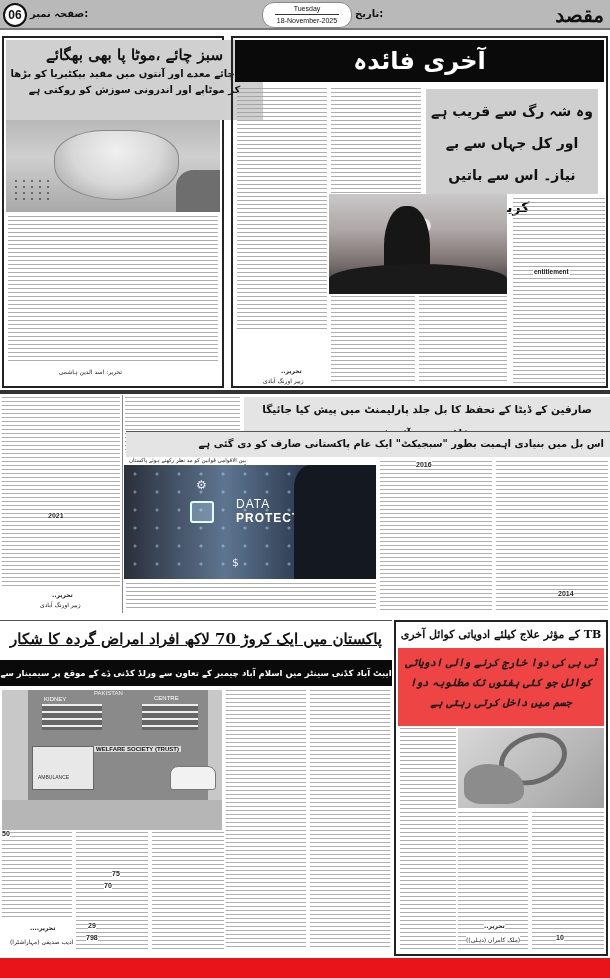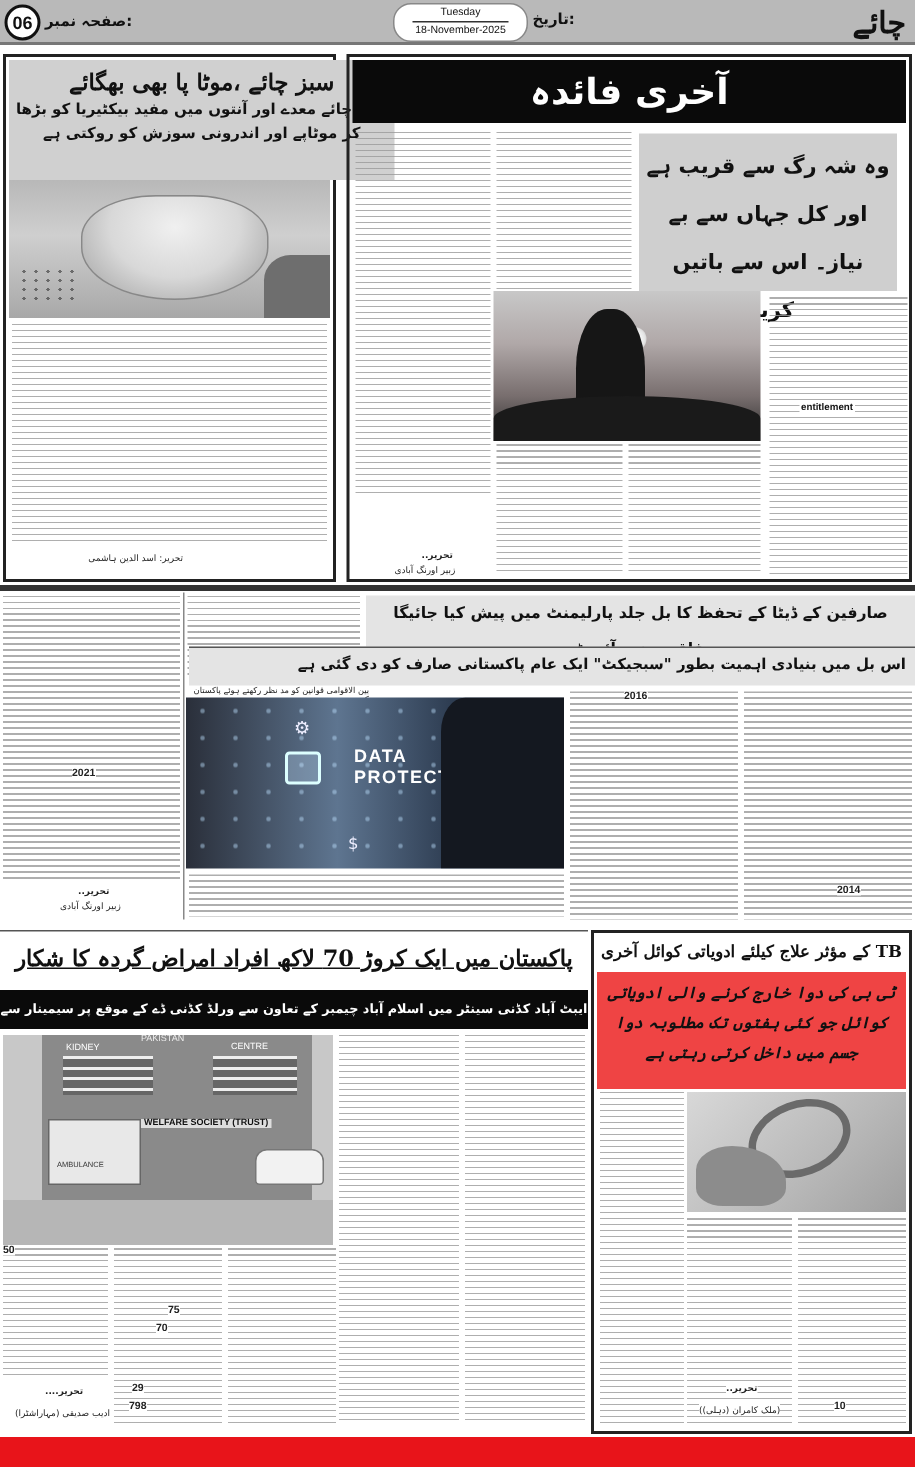--- a/index.html
+++ b/index.html
@@ -31,21 +31,21 @@
 
 <div class="abs masthead">
   <div class="abs page-num">06</div>
   <div class="abs page-label">صفحہ نمبر:</div>
   <div class="abs date-pill">
     <div>Tuesday</div>
     <div class="div"></div>
     <div>18-November-2025</div>
   </div>
   <div class="abs date-label">تاریخ:</div>
-  <div class="abs logo">چائے</div>
+  <div class="abs logo">مقصد</div>
 </div>
 
 <div class="abs box" style="left:2px;top:36px;width:222px;height:352px;border:2px solid #222;">
   <div class="abs gray" style="left:2px;top:2px;width:257px;height:80px;background:#d0d0d0;">
     <div class="urdu-h" style="font-size:15px;line-height:22px;margin-top:4px;font-family:'DejaVu Serif',serif;">سبز چائے ،موٹا پا بھی بھگائے</div>
     <div class="urdu-h" style="font-size:10px;line-height:16px;padding:0 4px;">سبز چائے معدے اور آنتوں میں مفید بیکٹیریا کو بڑھا کر موٹاپے اور اندرونی سوزش کو روکتی ہے</div>
   </div>
   <div class="abs photo" style="left:2px;top:82px;width:214px;height:92px;background:linear-gradient(180deg,#b8b8b8 0%,#cfcfcf 40%,#a8a8a8 100%);">
     <div class="abs" style="left:48px;top:10px;width:125px;height:70px;border-radius:40% 40% 50% 50%;background:radial-gradient(ellipse at 50% 30%,#f0f0f0 0%,#d8d8d8 50%,#9d9d9d 100%);border:1px solid #888;"></div>
     <div class="abs" style="left:6px;top:58px;width:40px;height:26px;background:radial-gradient(circle,#333 20%,transparent 22%) 0 0/8px 6px;opacity:.6;"></div>
@@ -96,21 +96,21 @@
   </div>
   <div class="abs" style="left:126px;top:36px;width:484px;height:26px;background:#e4e4e4;border-top:1px solid #555;">
     <div class="urdu-h" style="font-size:10px;line-height:24px;text-align:right;padding-right:6px;">اس بل میں بنیادی اہمیت بطور "سبجیکٹ" ایک عام پاکستانی صارف کو دی گئی ہے</div>
   </div>
   <div class="abs byline" style="left:126px;top:62px;width:120px;font-size:5.5px;">بین الاقوامی قوانین کو مد نظر رکھتے ہوئے پاکستان کی</div>
   <div class="abs photo" style="left:124px;top:70px;width:252px;height:114px;background:linear-gradient(90deg,#2a2f3a 0%,#5e7590 40%,#2e3d52 70%,#1e2430 100%);">
     <div class="abs" style="left:0;top:0;width:252px;height:114px;background:radial-gradient(circle,rgba(190,225,255,.45) 1px,transparent 2px) 0 0/22px 18px;"></div>
     <div class="abs" style="left:66px;top:36px;width:24px;height:22px;border:2px solid #dff;border-radius:3px;background:rgba(200,230,255,.3);"></div>
     <div class="abs" style="left:72px;top:14px;color:#eef;font-size:12px;line-height:12px;">⚙</div>
     <div class="abs" style="left:108px;top:92px;color:#eef;font-size:11px;line-height:11px;">$</div>
-    <div class="abs" style="left:112px;top:32px;color:#fff;font-size:12px;font-weight:bold;letter-spacing:1px;font-family:'Liberation Sans',sans-serif;">DATA</div>
+    <div class="abs" style="left:112px;top:32px;color:#fff;font-size:12px;font-weight:normal;letter-spacing:1px;font-family:'Liberation Sans',sans-serif;">DATA</div>
     <div class="abs" style="left:112px;top:46px;color:#fff;font-size:12px;font-weight:bold;letter-spacing:1px;font-family:'Liberation Sans',sans-serif;">PROTECTION</div>
     <div class="abs" style="left:170px;top:0;width:82px;height:114px;background:#141820;border-radius:20% 0 0 0;"></div>
   </div>
   <div class="col lines" style="left:126px;top:188px;width:250px;height:28px;"></div>
   <div class="col lines" style="left:380px;top:66px;width:112px;height:152px;"></div>
   <div class="abs byline" style="left:416px;top:66px;font-weight:bold;font-size:7px;background:#fff;font-family:'Liberation Sans',sans-serif;">2016</div>
   <div class="col lines" style="left:496px;top:66px;width:112px;height:152px;"></div>
   <div class="abs byline" style="left:558px;top:195px;font-weight:bold;font-size:7px;background:#fff;font-family:'Liberation Sans',sans-serif;">2014</div>
 
 </div>

